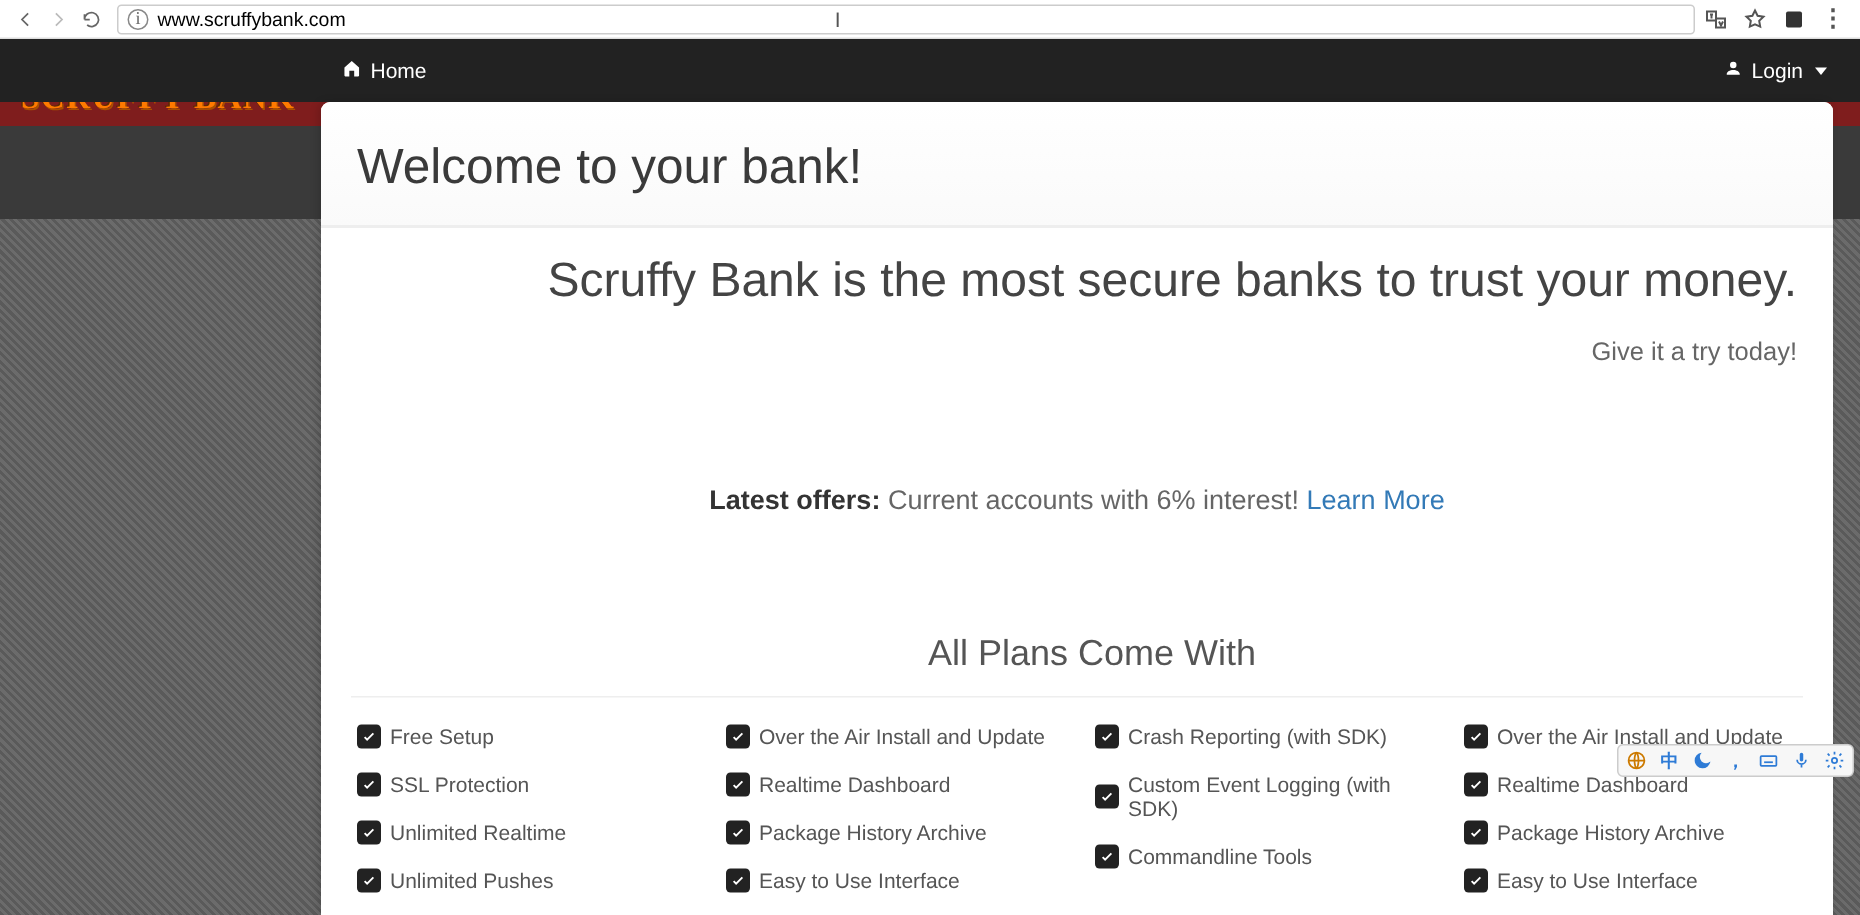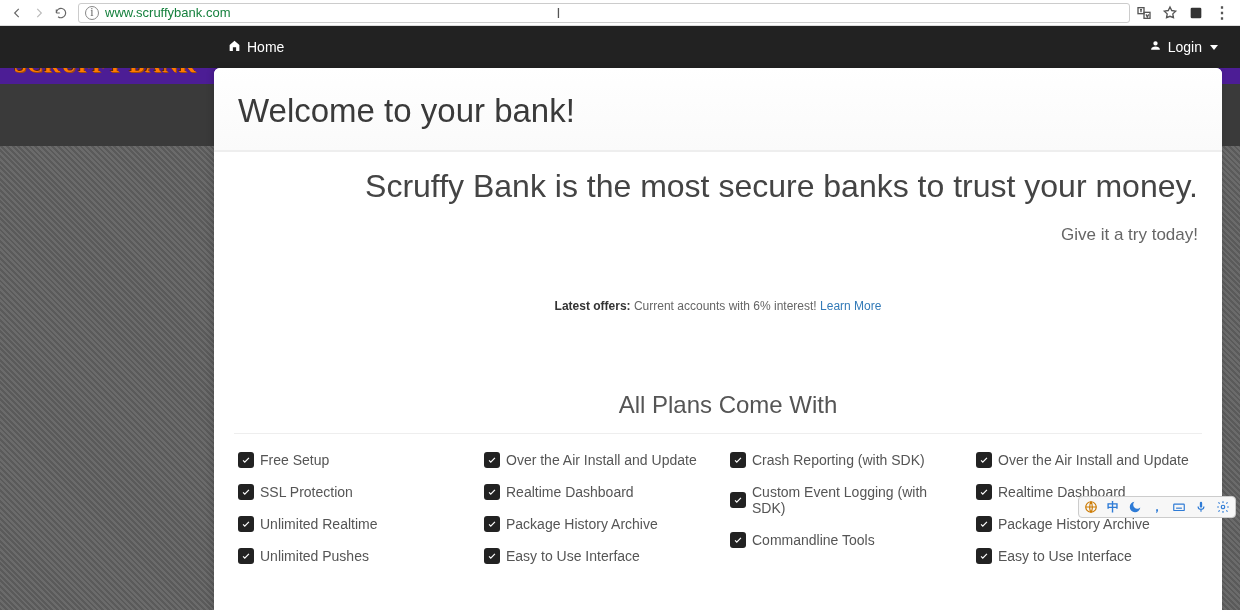--- a/index.html
+++ b/index.html
@@ -33,32 +33,32 @@
   .browser-bar .forward svg { stroke:#bbb; }
   .addr-wrap {
     flex:1; display:flex; align-items:center; gap:6px;
     margin:0 6px;
     padding:2px 6px;
     border:1px solid #ccc;
     border-radius:3px;
     height:20px;
   }
   .addr-wrap .info-icon { font-size:12px; color:#666; border:1px solid #888; border-radius:50%; width:14px; height:14px; display:flex; align-items:center; justify-content:center; font-family:serif; }
-  .addr-wrap .url { font-size:13px; color:#15803d; }
+  .addr-wrap .url { font-size:13px; color:#000000; }
   .browser-right { display:flex; align-items:center; gap:10px; padding-right:4px; }
   .browser-right .ico { width:16px; height:16px; display:flex; align-items:center; justify-content:center; color:#555; }
   .browser-right .ico svg { width:16px; height:16px; }
   .dots { font-size:16px; font-weight:bold; letter-spacing:0; line-height:4px; }
   .text-cursor { color:#555; font-size:14px; margin-left:2px; }
 
   
   .page-bg {
     position:relative;
     height:584px;
-    background:#4c1d95;
+    background:#7f1d1d;
   }
   .bg-stripes {
     position:absolute; top:120px; left:0; right:0; bottom:0;
     background: repeating-linear-gradient(45deg,#5a5a5a 0,#5a5a5a 2px,#6b6b6b 2px,#6b6b6b 4px);
   }
   .bg-band {
     position:absolute; top:58px; left:0; right:0; height:62px;
     background:#3a3a3a;
   }
 
@@ -108,22 +108,22 @@
     font-size:33px; font-weight:400; color:#3a3a3a;
   }
   .hero {
     text-align:right;
     padding:16px 24px 0;
   }
   .hero h2 { font-size:32px; font-weight:400; color:#444; }
   .hero .sub { font-size:17px; color:#666; margin-top:20px; }
   .offers {
     text-align:center;
-    font-size:12px; color:#666;
-    margin-top:54px;
+    font-size:18px; color:#666;
+    margin-top:78px;
   }
   .offers b { color:#333; font-weight:700; }
   .offers a { color:#337ab7; text-decoration:none; cursor:pointer; }
 
   .plans-wrap { margin-top:78px; }
   .plans-title { text-align:center; font-size:24px; font-weight:400; color:#555;padding-left:20px; }
   .plans-hr { margin:14px 20px 18px; height:1px; background:#eee; }
   .plans-grid {
     display:grid;
     grid-template-columns: repeat(4, 1fr);

